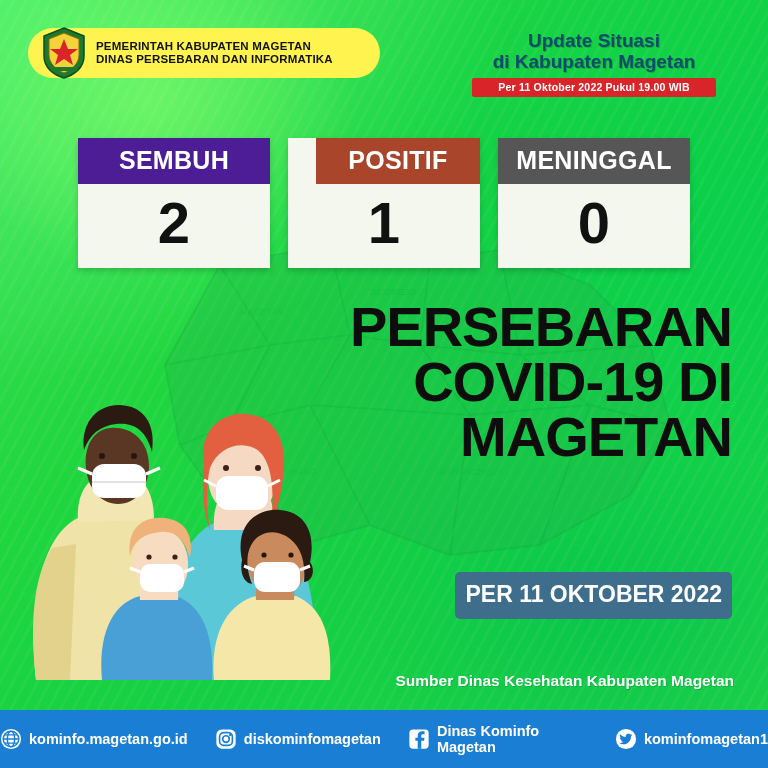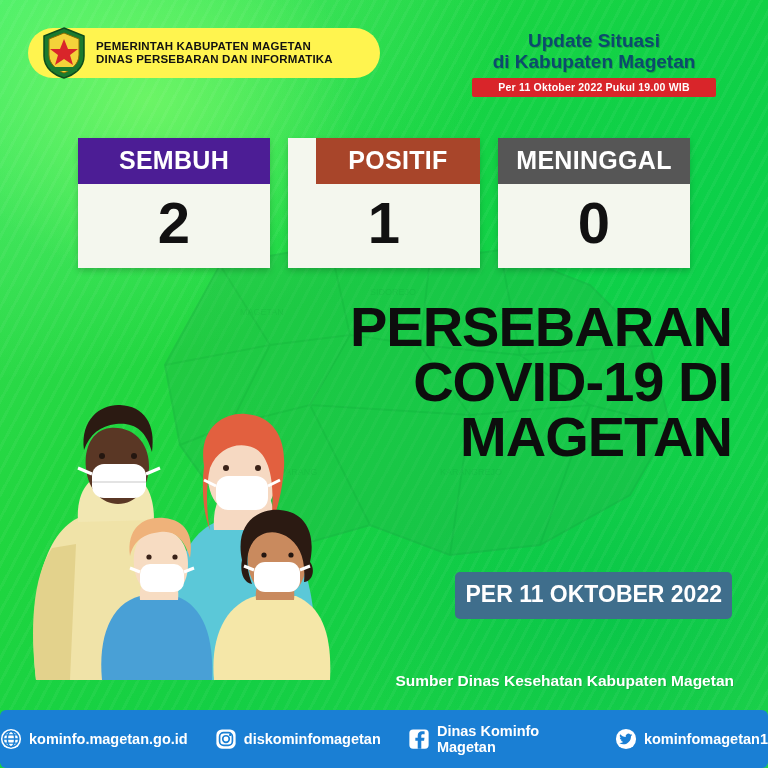--- a/index.html
+++ b/index.html
@@ -115,21 +115,21 @@
   .source {
     position: absolute; right: 34px; top: 672px;
     color: #fff; font-size: 15.5px; font-weight: bold;
     text-shadow: 1px 1px 0 rgba(0,0,0,.12);
   }
 
   
   .footer {
     position: absolute; left: 0; bottom: 0; width: 100%; height: 58px;
     background: #1a7fd4;
-    display: flex; align-items: center; justify-content: center; gap: 8px; border-radius: 6px;
+    display: flex; align-items: center; justify-content: center; gap: 8px;
   }
   .foot-item { display: flex; align-items: center; gap: 7px; }
   .foot-item span.txt { color: #fff; font-size: 14.5px; font-weight: bold; }
   .foot-icon { width: 22px; height: 22px; flex: none; }
   .foot-icon svg { width: 100%; height: 100%; display: block; }
   .foot-sep { width: 12px; }
 </style>
 </head>
 <body>
 

